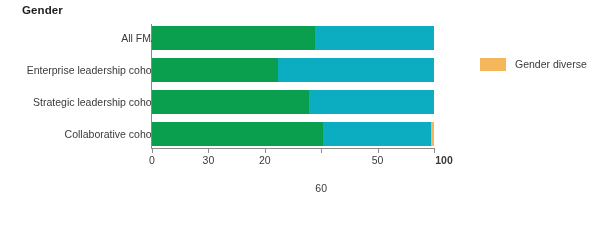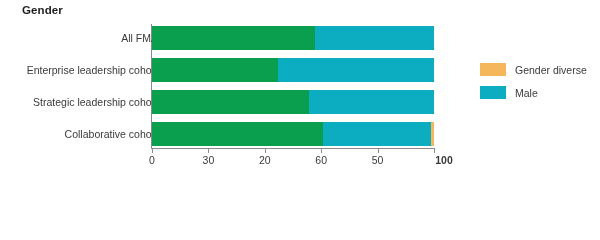--- a/index.html
+++ b/index.html
@@ -117,21 +117,21 @@
 
   
   #legend {
     position: absolute;
     left: 459px;
     top: 58px;
     width: 140px;
   }
   .legend-item {
     display: flex;
-    align-items: center;
+    align-items: flex-start;
     height: 23px;
     padding-left: 21px;
   }
   .legend-swatch {
     width: 26px;
     height: 13px;
     flex: 0 0 auto;
   }
   .legend-text {
     margin-left: 9px;
@@ -172,35 +172,31 @@
         <div class="seg" style="left: 0px; width: 170.892px; background: rgb(10, 158, 79);"></div>
         <div class="seg" style="left: 170.892px; width: 108.288px; background: rgb(12, 173, 192);"></div>
         <div class="seg" style="left: 279.18px; width: 2.82px; background: rgb(245, 183, 92);"></div>
       </div>
   </div>
 
   <div id="x-ticks">
     <div class="tick-label t0" style="left: 152px;">0</div>
     <div class="tick-label t1" style="left: 208.4px;">30</div>
     <div class="tick-label t2" style="left: 264.8px;">20</div>
-    <div class="tick-label t3" style="left: 321.2px;">60</div>
+    <div class="tick-label t3" style="left: 321.2px; margin-top: 28px;">60</div>
     <div class="tick-label t4" style="left: 377.6px;">50</div>
     <div class="tick-label t5" style="left: 444px; font-weight: bold;">100</div>
   <div class="tick-mark" style="left: 152px;"></div>
       <div class="tick-mark" style="left: 208.4px;"></div>
       <div class="tick-mark" style="left: 264.8px;"></div>
       <div class="tick-mark" style="left: 321.2px;"></div>
       <div class="tick-mark" style="left: 377.6px;"></div>
       <div class="tick-mark" style="left: 434px;"></div>
     </div>
 
   <div id="legend">
     <div class="legend-item">
       <span class="legend-swatch s0" style="background: rgb(245, 183, 92);"></span>
       <span class="legend-text">Gender diverse</span>
     </div>
-    <div class="legend-item">
-      <span class="legend-swatch s1" style="background: rgb(12, 173, 192);"></span>
-      <span class="legend-text">Male</span>
-    </div>
   </div>
 
 </div>
 
 </body></html>

